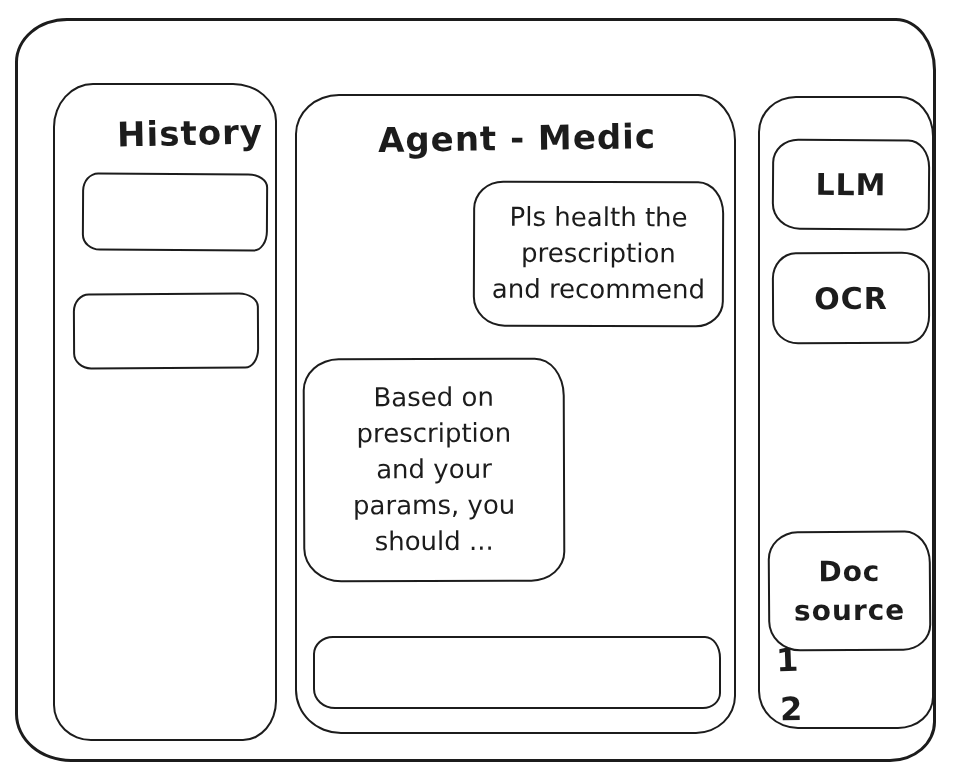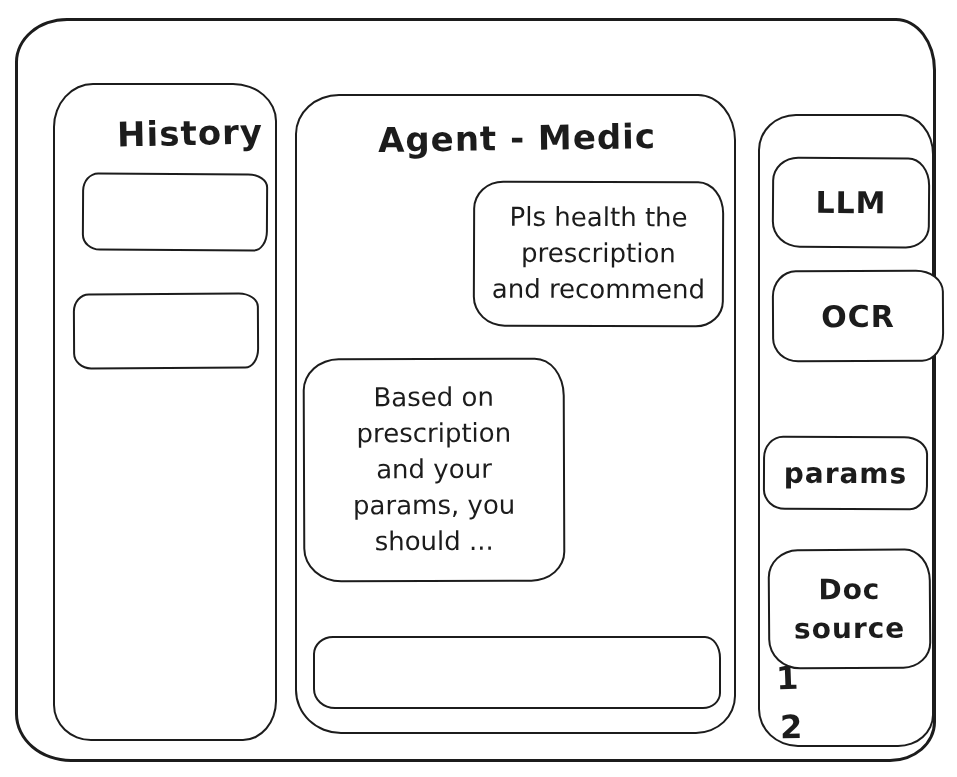--- a/index.html
+++ b/index.html
@@ -73,32 +73,31 @@
     border-radius: 20px 16px 18px 22px / 18px 22px 16px 20px;
     font-family: "DejaVu Sans", sans-serif;
     font-size: 24px; padding: 0 18px;
     outline: none;
   }
 
   
   .tools-panel {
     left: 740px; top: 75px; width: 176px; height: 633px;
     border-radius: 38px 34px 36px 40px / 36px 40px 32px 38px;
-    margin-top: 18px;
   }
   .tool-button {
     display: flex; align-items: center; justify-content: center;
     text-align: center;
     font-size: 30px; font-weight: bold;
     letter-spacing: 1px;
     cursor: pointer;
   }
   .tool-llm    { left: 12px; top: 41px;  width: 158px; height: 91px;
                  border-radius: 26px 22px 24px 28px / 24px 28px 22px 26px; transform: rotate(0.4deg); }
-  .tool-ocr    { left: 12px; top: 154px; width: 172px; height: 92px;
+  .tool-ocr    { left: 12px; top: 154px; width: 158px; height: 92px;
                  border-radius: 24px 28px 22px 26px / 26px 22px 28px 24px; transform: rotate(-0.3deg); }
   .tool-params { left: 3px;  top: 320px; width: 165px; height: 74px;
                  font-size: 28px;
                  border-radius: 20px 24px 18px 22px / 22px 18px 24px 20px; transform: rotate(0.2deg); }
   .tool-doc    { left: 8px;  top: 433px; width: 163px; height: 120px;
                  font-size: 28px; line-height: 1.4;
                  border-radius: 30px 26px 28px 32px / 28px 32px 26px 30px; transform: rotate(-0.4deg); }
   .doc-item {
     font-size: 32px; font-weight: bold;
     cursor: pointer;
@@ -129,20 +128,19 @@
 and your
 params, you
 should ...</div>
 
     <input type="text" class="abs sketch thin chat-input" placeholder="" style="">
   </div>
 
   <div class="abs sketch thin tools-panel">
     <div class="abs sketch thin tool-button tool-llm">LLM</div>
     <div class="abs sketch thin tool-button tool-ocr">OCR</div>
-    <div class="abs sketch thin tool-button tool-params">params</div>
     <div class="abs sketch thin tool-button tool-doc">Doc source</div>
 
     <div class="abs doc-item doc-item-1">1</div>
     <div class="abs doc-item doc-item-2">2</div>
   </div>
 
 </div>
 
 </body></html>

